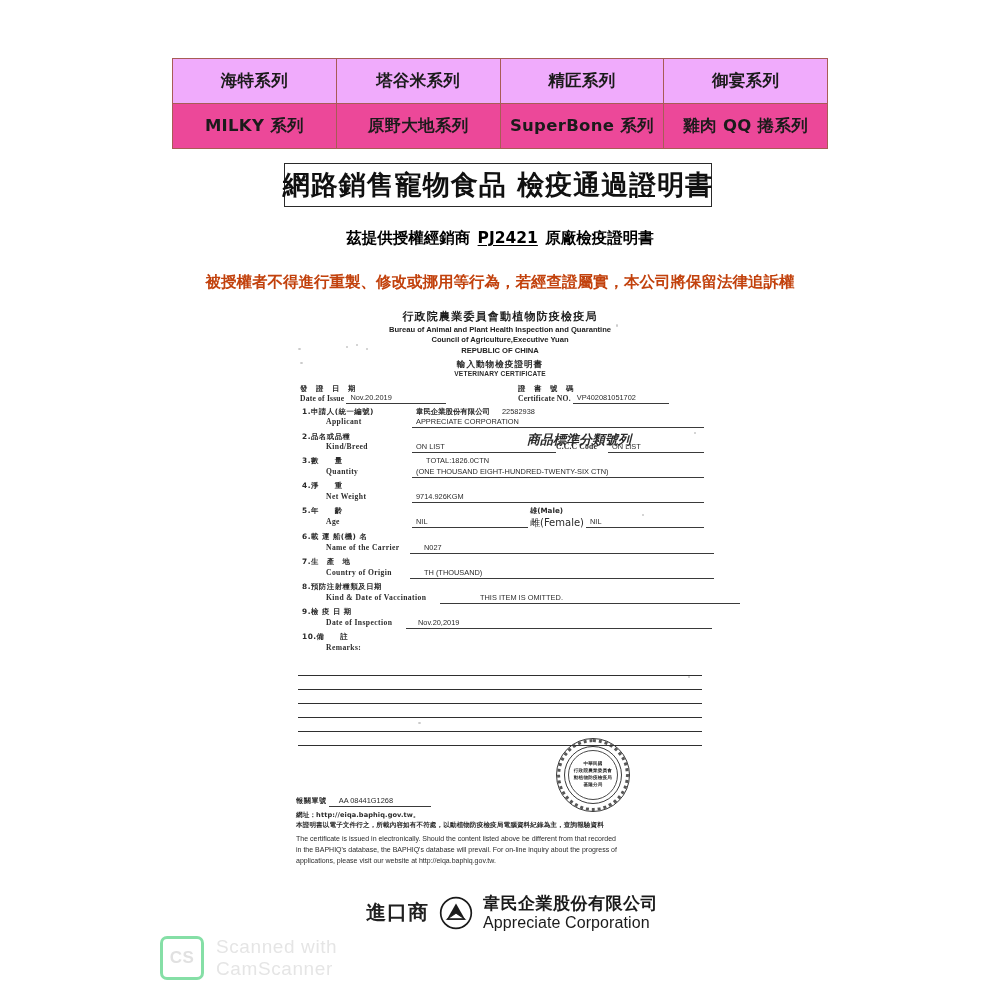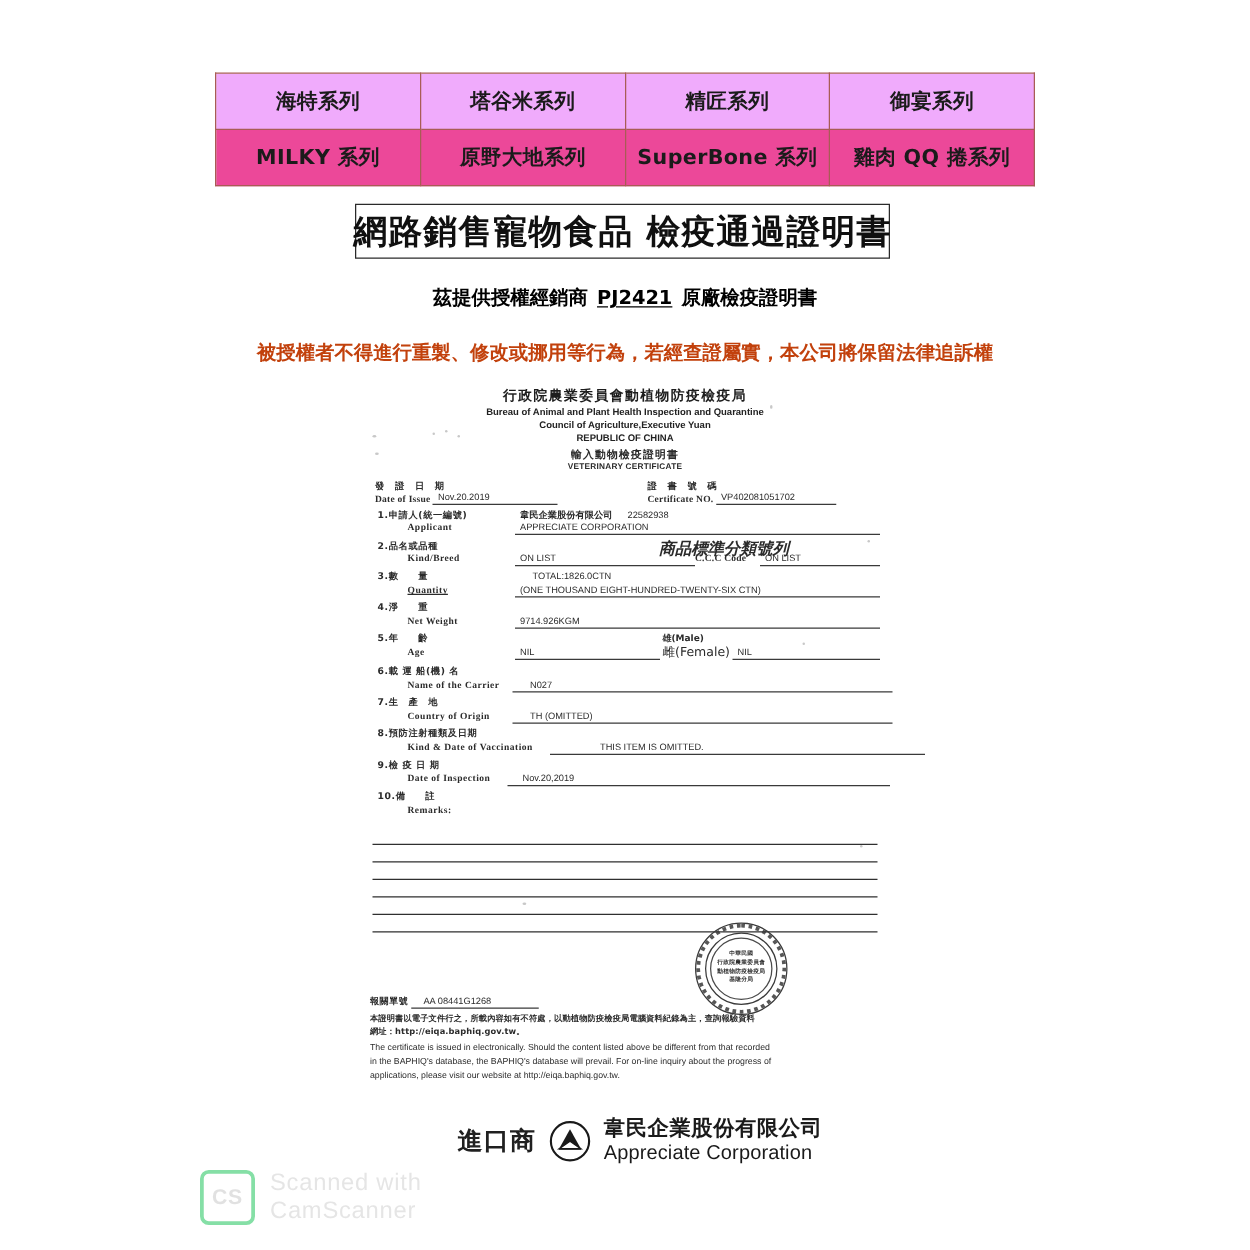--- a/index.html
+++ b/index.html
@@ -451,21 +451,21 @@
     <span class="abs cn" style="left:237px; top:0; font-size:13px; font-weight:700;font-style:italic;">商品標準分類號列</span>
     <span class="abs fieldline" style="left:122px; top:10px; width:140px;">ON LIST</span>
     <span class="abs lbl-en" style="left:266px; top:10px;">C.C.C Code</span>
     <span class="abs fieldline" style="left:318px; top:10px; width:92px;">ON LIST</span>
   </div>
 
   <div class="item" style="height:24px;">
     <span class="item-cn abs" style="left:6px; top:0;">
       <span>3.</span><span>數　　量</span>
     </span>
-    <span class="item-en abs" style="left:20px; top:11px;text-decoration:underline;">Quantity</span>
+    <span class="item-en abs" style="left:20px; top:11px;">Quantity</span>
     <span class="val abs" style="left:136px; top:0;">TOTAL:1826.0CTN</span>
     <span class="abs fieldline" style="left:122px; top:11px; width:288px;">(ONE THOUSAND EIGHT-HUNDRED-TWENTY-SIX CTN)</span>
   </div>
 
   <div class="item" style="height:24px;">
     <span class="item-cn abs" style="left:6px; top:0;">
       <span>4.</span><span>淨　　重</span>
     </span>
     <span class="item-en abs" style="left:20px; top:11px;">Net Weight</span>
     <span class="abs fieldline" style="left:122px; top:11px; width:288px;">9714.926KGM</span>
@@ -488,21 +488,21 @@
     </span>
     <span class="item-en abs" style="left:20px; top:11px;">Name of the Carrier</span>
     <span class="abs fieldline" style="left:120px; top:11px; width:290px; padding-left:14px;">N027</span>
   </div>
 
   <div class="item" style="height:24px;">
     <span class="item-cn abs" style="left:6px; top:0;">
       <span>7.</span><span>生　產　地</span>
     </span>
     <span class="item-en abs" style="left:20px; top:11px;">Country of Origin</span>
-    <span class="abs fieldline" style="left:120px; top:11px; width:290px; padding-left:14px;">TH (OMITTED)</span>
+    <span class="abs fieldline" style="left:120px; top:11px; width:290px; padding-left:14px;">TH (THOUSAND)</span>
   </div>
 
   <div class="item" style="height:24px;">
     <span class="item-cn abs" style="left:6px; top:0;">
       <span>8.</span><span>預防注射種類及日期</span>
     </span>
     <span class="item-en abs" style="left:20px; top:11px;">Kind &amp; Date of Vaccination</span>
     <span class="abs fieldline" style="left:150px; top:11px; width:260px; padding-left:40px;">THIS ITEM IS OMITTED.</span>
   </div>
 
@@ -542,22 +542,22 @@
       <div>基隆分局</div>
     </div>
   </div>
 
   <div class="serial-row">
     <span class="serial-lbl">報關單號</span>
     <span class="serial-val">AA 08441G1268</span>
   </div>
 
   <div class="foot-cn">
+    <div>網址：http://eiqa.baphiq.gov.tw。</div>
     <div>本證明書以電子文件行之，所載內容如有不符處，以動植物防疫檢疫局電腦資料紀錄為主，查詢報驗資料</div>
-    <div>網址：http://eiqa.baphiq.gov.tw。</div>
   </div>
 
   <div class="foot-en">
     <div>The certificate is issued in electronically. Should the content listed above be different from that recorded</div>
     <div>in the BAPHIQ's database, the BAPHIQ's database will prevail. For on-line inquiry about the progress of</div>
     <div>applications, please visit our website at http://eiqa.baphiq.gov.tw.</div>
   </div>
 </div>
 
 <div class="importer">

